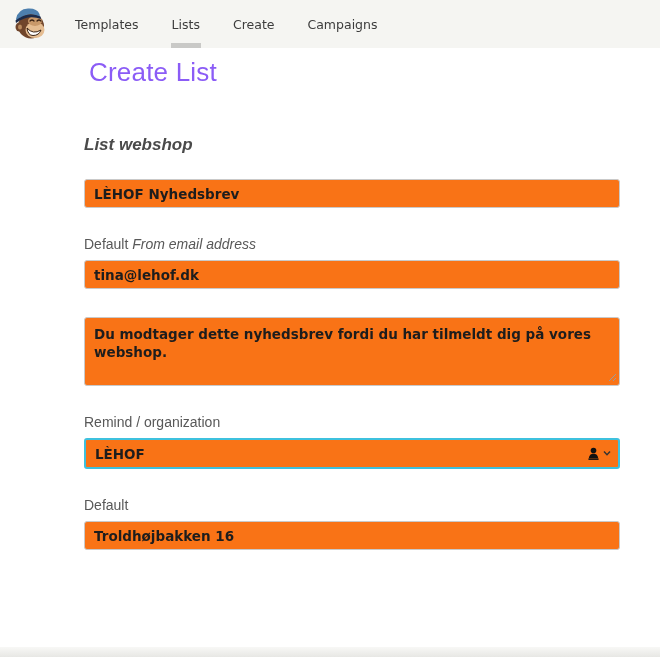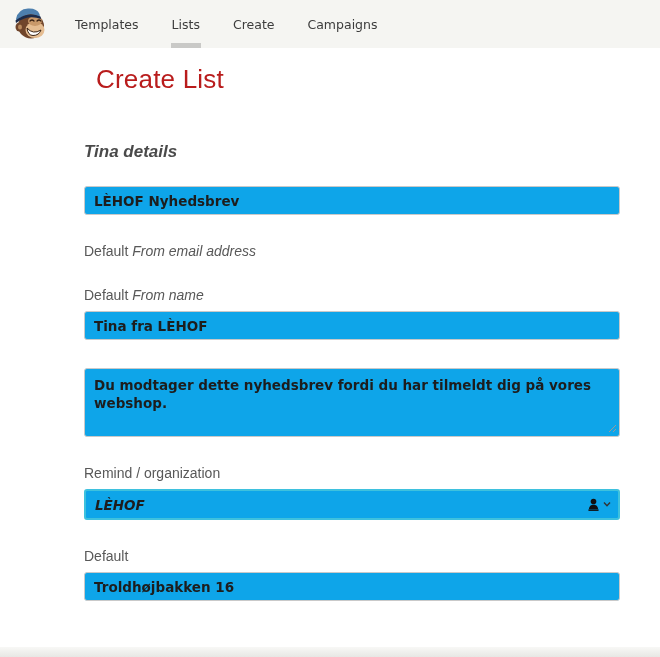--- a/index.html
+++ b/index.html
@@ -27,40 +27,40 @@
     cursor:pointer;
   }
   nav a.active::after {
     content:""; position:absolute; left:-1px; right:-1px; bottom:0;
     height:5px; background:#c9c9c7;
   }
 
   
   main { padding:4px 40px 0 84px; }
   h1 {
-    margin:12px; font-size:26px; line-height:30px;
-    font-weight:400; color:#b91c1c; letter-spacing:0.2px;
+    margin:5px; font-size:26px; line-height:30px;
+    font-weight:400; color:#8b5cf6; letter-spacing:0.2px;
   }
   h2 {
     margin:48px 0 0 0; font-size:17px; line-height:20px;
     font-style:italic; font-weight:700; color:#4a4a4a;
   }
 
   .field { margin-top:24px; width:536px; }
   .field + .field { margin-top:28px; }
   .field label {
     display:block; font-size:14px; line-height:16px;
     color:#585858; margin-bottom:8px;
   }
   .field label em { font-style:italic; }
 
   input.text, textarea.text {
     display:block; width:100%;
     border:1px solid #c9c9c9; border-radius:3px;
-    background:#0ea5e9;
+    background:#f97316;
     font-family:"DejaVu Sans", sans-serif;
     font-size:13.5px; font-weight:700; color:#1d1d1d;
     padding:0 9px; outline:none;
   }
   input.text { height:29px; }
   textarea.text { height:69px; padding-top:7px; resize:none; line-height:18px; }
 
   .textarea-wrap { position:relative; }
   .resize-handle {
     position:absolute; right:3px; bottom:4px; width:9px; height:9px;
@@ -103,48 +103,45 @@
   <nav>
     <a>Templates</a>
     <a class="active">Lists</a>
     <a>Create</a>
     <a>Campaigns</a>
   </nav>
 </header>
 
 <main>
   <h1>Create List</h1>
-  <h2>Tina details</h2>
+  <h2>List webshop</h2>
 
   <div class="field">
     <input class="text" type="text" value="LÈHOF Nyhedsbrev" style="">
   </div>
 
   <div class="field">
     <label><span>Default </span><em>From email address</em></label>
+    <input class="text" type="text" value="tina@lehof.dk" style="">
   </div>
 
-  <div class="field">
-    <label><span>Default </span><em>From name</em></label>
-    <input class="text" type="text" value="Tina fra LÈHOF" style="">
-  </div>
 
   <div class="field">
     <div class="textarea-wrap">
       <textarea class="text" style="">Du modtager dette nyhedsbrev fordi du har tilmeldt dig på vores webshop.</textarea>
       <svg class="resize-handle" viewBox="0 0 9 9" width="9" height="9">
         <path d="M8 1 L1 8 M8 5 L5 8" stroke="#9a9a9a" stroke-width="1" fill="none"></path>
       </svg>
     </div>
   </div>
 
   <div class="field company-wrap">
     <label>Remind / organization</label>
     <div style="position:relative;">
-      <input class="text" type="text" style="border: 2px solid rgb(62, 193, 222); height: 31px; padding-right: 64px; font-style: italic;" value="LÈHOF">
+      <input class="text" type="text" style="border: 2px solid rgb(62, 193, 222); height: 31px; padding-right: 64px;" value="LÈHOF">
       <span class="contact-picker">
         <svg width="15" height="15" viewBox="0 0 16 16">
           <circle cx="8" cy="4.3" r="3" fill="#111"></circle>
           <path d="M3 12.5 Q3.6 7.8 8 7.8 Q12.4 7.8 13 12.5 Z" fill="#111"></path>
           <rect x="2.6" y="12.7" width="10.8" height="1.6" fill="#111"></rect>
         </svg>
         <svg width="8" height="6" viewBox="0 0 8 6">
           <path d="M1 1 L4 4.3 L7 1" stroke="#333" stroke-width="1.4" fill="none"></path>
         </svg>
       </span>

